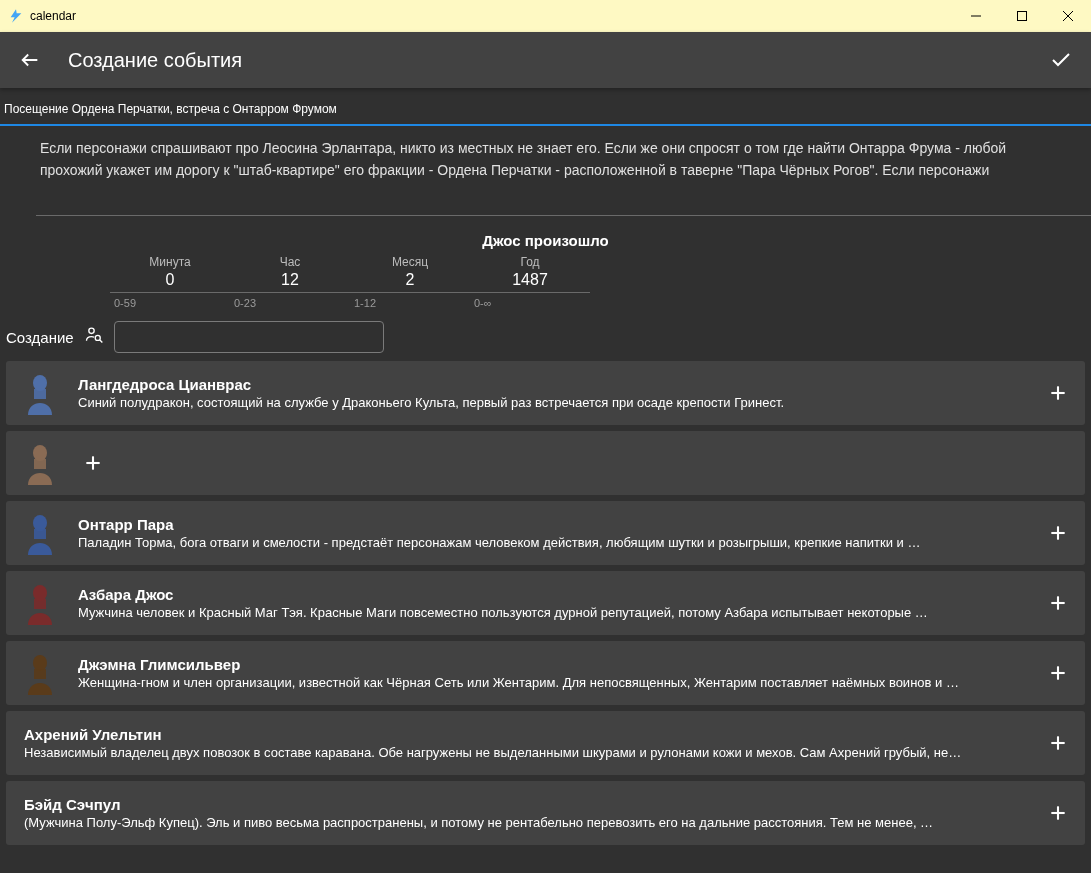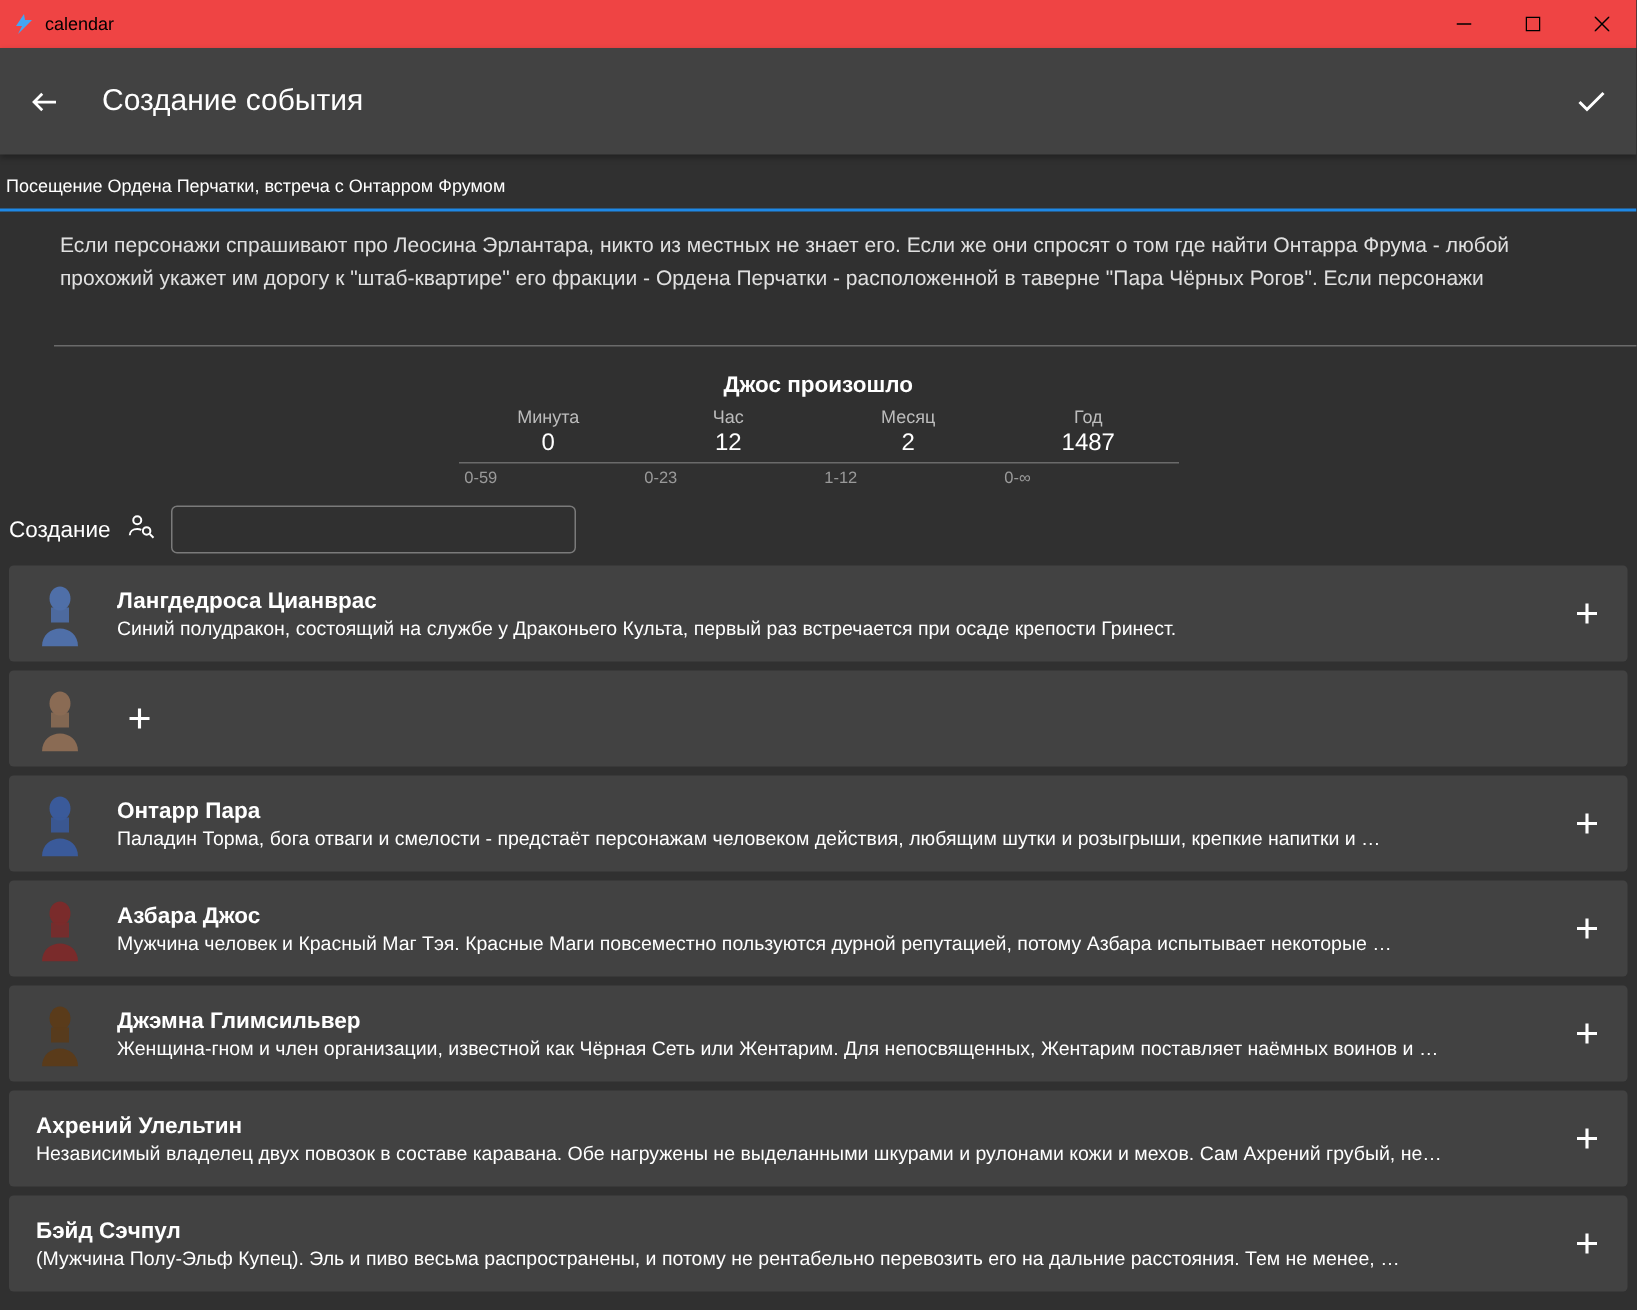--- a/index.html
+++ b/index.html
@@ -8,21 +8,21 @@
     background: #303030;
     color: #fff;
     width: 1091px;
     height: 873px;
     overflow: hidden;
   }
 
   
   .titlebar {
     height: 32px;
-    background: #ef4444;
+    background: #fef9c3;
     display: flex;
     align-items: center;
     padding-left: 8px;
     color: #000;
     font-size: 12px;
   }
   .titlebar .app-icon {
     width: 16px; height: 16px;
     margin-right: 6px;
     display: flex; align-items: center; justify-content: center;
@@ -32,21 +32,21 @@
   .tb-controls { display: flex; height: 100%; }
   .tb-btn {
     width: 46px; height: 32px;
     display: flex; align-items: center; justify-content: center;
     font-size: 12px; color: #000;
   }
   .tb-btn svg { width: 10px; height: 10px; stroke: #000; stroke-width: 1; fill: none; }
 
   
   .app-header {
-    height: 71px;
+    height: 56px;
     background: #424242;
     display: flex;
     align-items: center;
     padding: 0 16px;
     box-shadow: 0 2px 4px rgba(0,0,0,0.3);
     position: relative;
   }
   .back-btn {
     width: 28px; height: 28px;
     display: flex; align-items: center; justify-content: center;
@@ -91,21 +91,21 @@
 
   
   .when-title {
     text-align: center;
     font-size: 15px;
     padding: 12px 0 6px 0;
     font-weight: 600;
   }
   .when-row {
     display: flex;
-    justify-content: center;
+    justify-content: flex-start;
     padding: 0 110px 6px 110px;
   }
   .when-col {
     display: flex;
     flex-direction: column;
     align-items: center;
     width: 120px;
   }
   .when-label { font-size: 12px; color: #bcbcbc; }
   .when-val {

